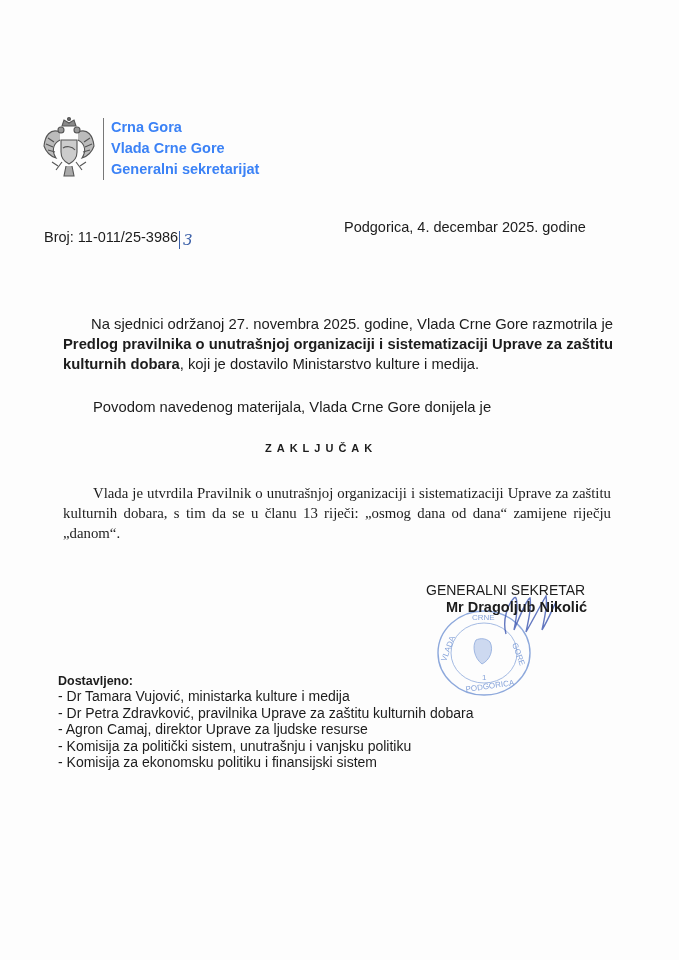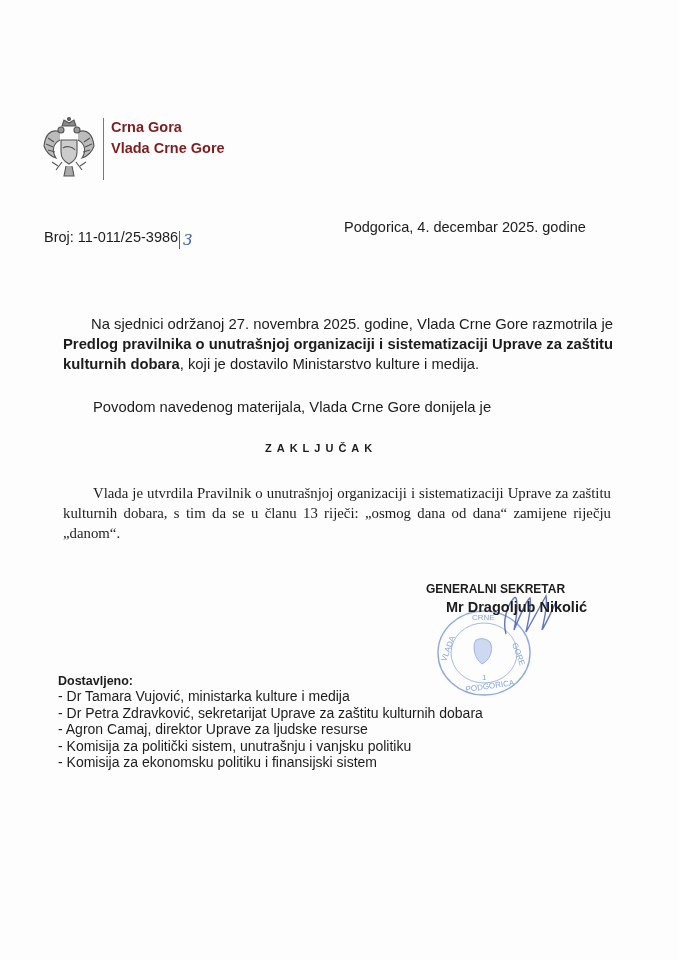--- a/index.html
+++ b/index.html
@@ -21,21 +21,21 @@
     .crest {
       left: 40px; top: 116px; width: 58px; height: 64px;
     }
     .header-divider {
       left: 103px; top: 118px; width: 1px; height: 62px;
       background: #777;
     }
     .header-lines {
       left: 111px; top: 117px;
       font-size: 14.5px; font-weight: bold; line-height: 21px;
-      color: #7f1d1d;
+      color: #3b82f6;
     }
     .header-lines div { white-space: nowrap; }
 
     
     .ref-number {
       left: 44px; top: 228px;
       font-size: 14.5px;
       white-space: nowrap;
     }
     .ref-handwritten {
@@ -77,21 +77,21 @@
     .para3 {
       left: 63px; top: 483px; width: 548px;
       text-align: justify;
       font-family: Liberation Serif, serif;
     }
     .para3 .first { text-indent: 30px; display: block; }
 
     
     .sig-title {
       left: 426px; top: 582px;
-      font-size: 12px; font-weight: bold;
+      font-size: 14px; font-weight: normal;
       white-space: nowrap;
     }
     .sig-name {
       left: 446px; top: 599px;
       font-size: 14.5px; font-weight: bold;
       white-space: nowrap;
     }
     .stamp {
       left: 432px; top: 608px; width: 104px; height: 90px;
     }
@@ -135,20 +135,21 @@
 
       <path d="M22 46 L16 54 M36 46 L42 54 M26 50 L24 60 L34 60 L32 50" fill="#aaa"></path>
       <path d="M12 46 L18 50 M46 46 L40 50"></path>
     </g>
   </svg>
 </div>
 <div class="abs header-divider"></div>
 <div class="abs header-lines">
   <div>Crna Gora</div>
   <div>Vlada Crne Gore</div>
+  <div>Generalni sekretarijat</div>
 </div>
 
 <div class="abs ref-number">
   <span>Broj: 11-011/25-3986</span><span class="ref-handwritten">3</span>
 </div>
 <div class="abs place-date">Podgorica, 4. decembar 2025. godine</div>
 
 <div class="abs body-text para1">
   <span class="first"><span>Na sjednici održanoj 27. novembra 2025. godine, Vlada Crne Gore razmotrila je </span><b>Predlog pravilnika o unutrašnjoj organizaciji i sistematizaciji Uprave za zaštitu kulturnih dobara</b><span>, koji je dostavilo Ministarstvo kulture i medija.</span></span>
 </div>
@@ -178,17 +179,17 @@
   <svg width="60" height="50" viewBox="0 0 60 50">
     <path d="M6 44 C2 30 8 14 14 8 C18 4 18 22 14 40 C20 26 26 10 30 8 C32 18 28 32 26 42 C34 28 40 16 46 6 C48 16 44 30 42 40 C48 30 52 20 56 12" fill="none" stroke="#3b55b0" stroke-width="1.4" opacity="0.8"></path>
   </svg>
 </div>
 <div class="abs sig-title">GENERALNI SEKRETAR</div>
 <div class="abs sig-name">Mr Dragoljub Nikolić</div>
 
 <div class="abs dist-heading">Dostavljeno:</div>
 <ul class="abs dist-list">
   <li>- Dr Tamara Vujović, ministarka kulture i medija</li>
-  <li>- Dr Petra Zdravković, sekretarijat Uprave za zaštitu kulturnih dobara</li>
+  <li>- Dr Petra Zdravković, pravilnika Uprave za zaštitu kulturnih dobara</li>
   <li>- Agron Camaj, direktor Uprave za ljudske resurse</li>
   <li>- Komisija za politički sistem, unutrašnju i vanjsku politiku</li>
   <li>- Komisija za ekonomsku politiku i finansijski sistem</li>
 </ul>
 
 </body></html>

